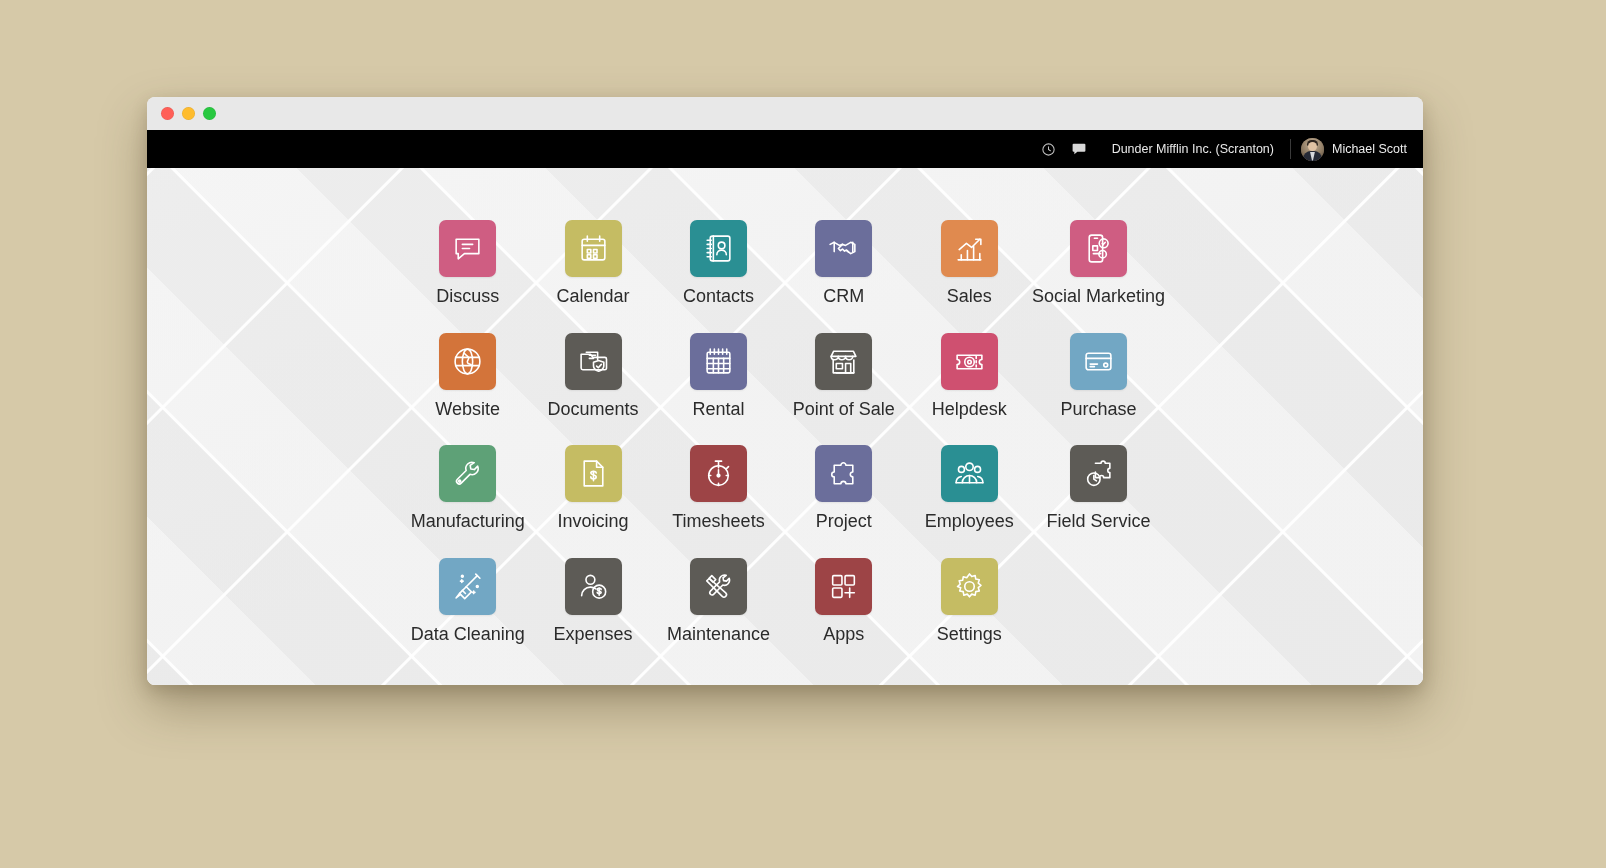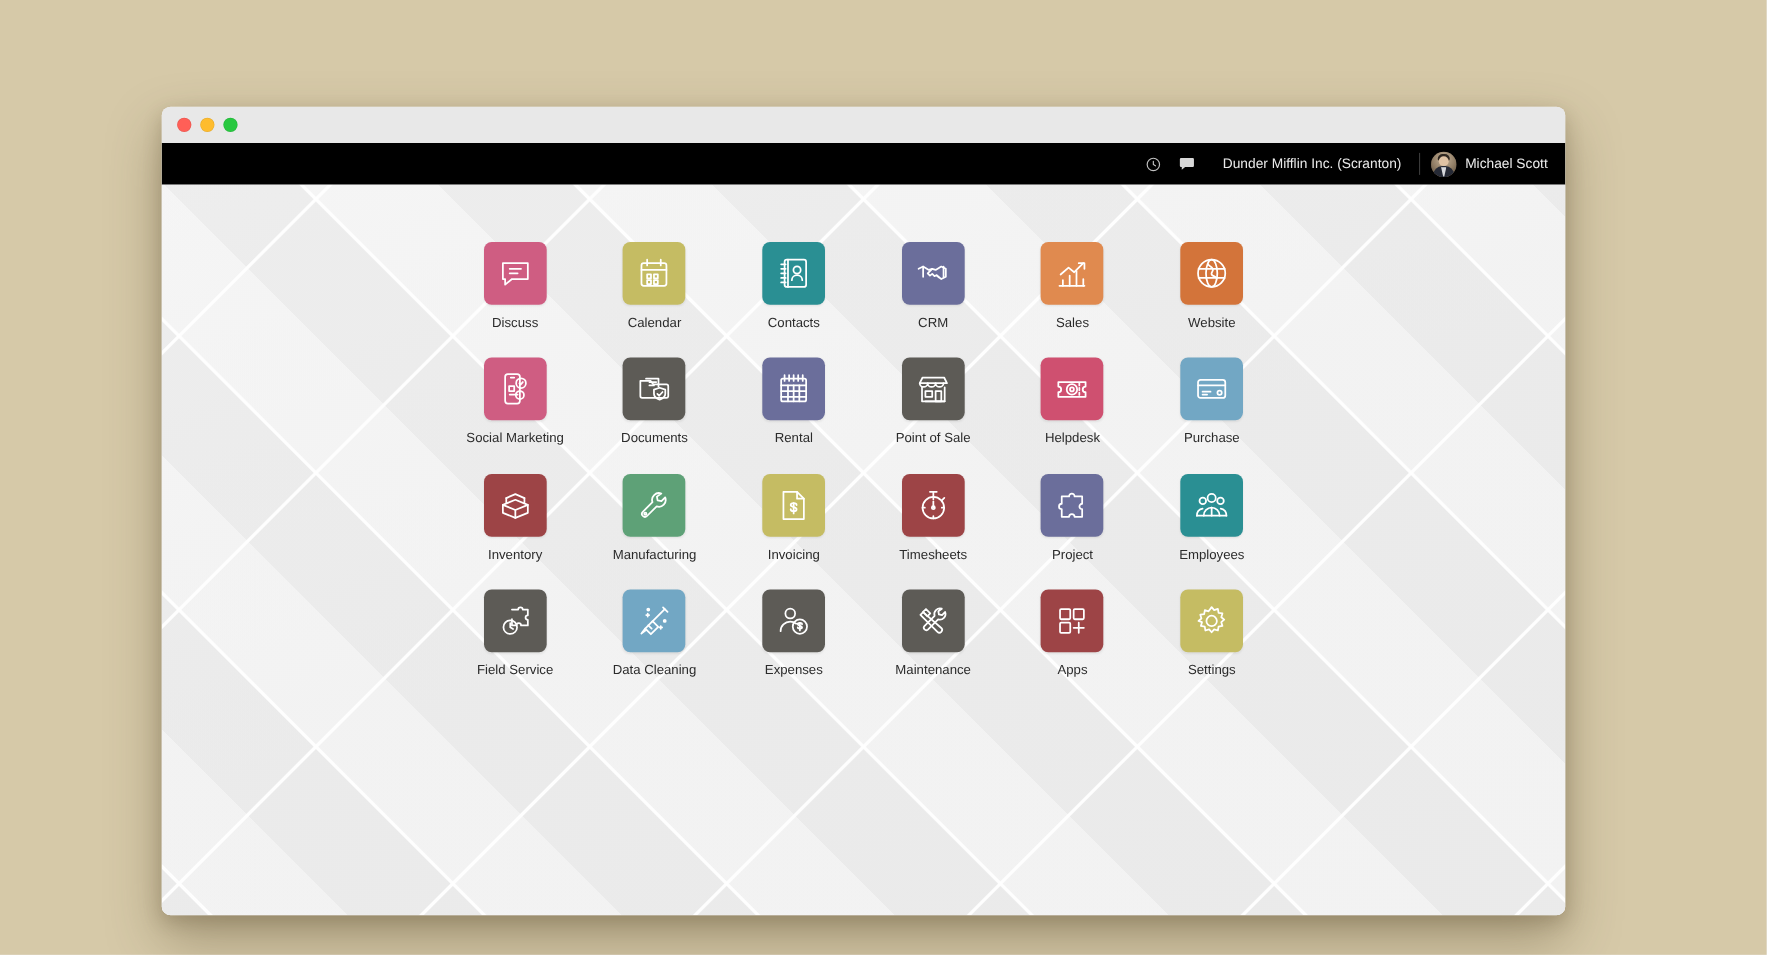--- a/index.html
+++ b/index.html
@@ -15,21 +15,21 @@
     font-family: "Liberation Sans", sans-serif;
     position: relative;
   }
 
   
   #app-window {
     position: absolute;
     left: 147px;
     top: 97px;
     width: 1276px;
-    height: 735px;
+    height: 588px;
     border-radius: 8px;
     overflow: hidden;
     box-shadow: 0 22px 48px rgba(80,66,38,0.38),
                 0 6px 16px rgba(80,66,38,0.22);
     background: #f2f2f2;
     display: flex;
     flex-direction: column;
   }
 
   
@@ -155,21 +155,21 @@
     height: 57px;
     border-radius: 7px;
     display: flex;
     align-items: center;
     justify-content: center;
     box-shadow: 0 1px 2px rgba(0,0,0,0.07);
   }
   .app-tile svg { display: block; }
   .app-label {
     margin-top: 9px;
-    font-size: 12px;
+    font-size: 18px;
     color: #2b2b2b;
     text-align: right;
     line-height: 1.2;
     white-space: nowrap;
   }
 </style>
 </head>
 <body>
 
 <div id="app-window">
@@ -263,45 +263,45 @@
             <svg width="33" height="33" viewBox="0 0 32 32" stroke="#ffffff" fill="none" stroke-width="1.55" stroke-linecap="round" stroke-linejoin="round">
               <path d="M5 27h22"></path>
               <path d="M8 27v-5M14 27v-9M20 27v-13M26 27v-6"></path>
      <path d="M6 17l7-6 5 4 8-8"></path>
               <path d="M22 7h5v5"></path>
             </svg>
           </div>
           <div class="app-label">Sales</div>
         </div>
         <div class="app-item">
-          <div class="app-tile" style="background: rgb(211, 116, 58);">
-            <svg width="33" height="33" viewBox="0 0 32 32" stroke="#ffffff" fill="none" stroke-width="1.55" stroke-linecap="round" stroke-linejoin="round">
-              <circle cx="16" cy="16" r="12"></circle>
-     <ellipse cx="16" cy="16" rx="5" ry="12"></ellipse>
-              <path d="M4.5 12h23M4.5 20h23"></path>
-     <path d="M13 8c1 2 3 2 4 4s-2 3-1 5 3 1 4 3"></path>
-            </svg>
-          </div>
-          <div class="app-label">Website</div>
-        </div>
-        <div class="app-item">
           <div class="app-tile" style="background: rgb(207, 93, 130);">
             <svg width="33" height="33" viewBox="0 0 32 32" stroke="#ffffff" fill="none" stroke-width="1.55" stroke-linecap="round" stroke-linejoin="round">
               <rect x="7" y="3" width="13" height="26" rx="2.4"></rect>
               <path d="M12 6h3"></path>
      <circle cx="21" cy="11" r="4.3"></circle>
               <path d="M19.6 11.2l1 1 2-2.2"></path>
      <path d="M10.5 13.5h4.5v4.5h-4.5z"></path>
               <path d="M11 21h7"></path>
               <circle cx="20" cy="21.5" r="3.6"></circle>
             </svg>
           </div>
           <div class="app-label">Social Marketing</div>
         </div>
         <div class="app-item">
+          <div class="app-tile" style="background: rgb(211, 116, 58);">
+            <svg width="33" height="33" viewBox="0 0 32 32" stroke="#ffffff" fill="none" stroke-width="1.55" stroke-linecap="round" stroke-linejoin="round">
+              <circle cx="16" cy="16" r="12"></circle>
+     <ellipse cx="16" cy="16" rx="5" ry="12"></ellipse>
+              <path d="M4.5 12h23M4.5 20h23"></path>
+     <path d="M13 8c1 2 3 2 4 4s-2 3-1 5 3 1 4 3"></path>
+            </svg>
+          </div>
+          <div class="app-label">Website</div>
+        </div>
+        <div class="app-item">
           <div class="app-tile" style="background: rgb(93, 91, 86);">
             <svg width="33" height="33" viewBox="0 0 32 32" stroke="#ffffff" fill="none" stroke-width="1.55" stroke-linecap="round" stroke-linejoin="round">
               <path d="M4 9h9l2.4 3H27a1.6 1.6 0 0 1 1.6 1.6v9A1.6 1.6 0 0 1 27 24H5.6A1.6 1.6 0 0 1 4 22.4z"></path>
      <path d="M9 7h11v7"></path>
               <path d="M12 10h6M12 13h4"></path>
      <path d="M21 15l5 1.7v3.6c0 2.4-2.2 4.1-5 5.2-2.8-1.1-5-2.8-5-5.2v-3.6z"></path>
      <path d="M19 20.5l1.6 1.6 3-3.3"></path>
             </svg>
           </div>
           <div class="app-label">Documents</div>
@@ -345,32 +345,20 @@
           <div class="app-tile" style="background: rgb(114, 167, 196);">
             <svg width="33" height="33" viewBox="0 0 32 32" stroke="#ffffff" fill="none" stroke-width="1.55" stroke-linecap="round" stroke-linejoin="round">
               <rect x="4" y="8" width="24" height="16" rx="2.2"></rect>
               <path d="M4 13h24"></path>
      <path d="M8 18.5h7"></path>
               <path d="M8 21h4"></path>
               <circle cx="23" cy="19.5" r="1.9"></circle>
             </svg>
           </div>
           <div class="app-label">Purchase</div>
-        </div>
-        <div class="app-item">
-          <div class="app-tile" style="background: rgb(157, 68, 70);">
-            <svg width="33" height="33" viewBox="0 0 32 32" stroke="#ffffff" fill="none" stroke-width="1.55" stroke-linecap="round" stroke-linejoin="round">
-              <path d="M16 11L5 15.5 16 20l11-4.5z"></path>
-     <path d="M5 15.5v7L16 27l11-4.5v-7"></path>
-              <path d="M16 20v7"></path>
-     <path d="M8 9.5L16 6l8 3.5"></path>
-              <path d="M8 9.5v4M24 9.5v4"></path>
-            </svg>
-          </div>
-          <div class="app-label">Inventory</div>
         </div>
         <div class="app-item">
           <div class="app-tile" style="background: rgb(94, 161, 119);">
             <svg width="33" height="33" viewBox="0 0 32 32" stroke="#ffffff" fill="none" stroke-width="1.55" stroke-linecap="round" stroke-linejoin="round">
               <path d="M22.5 5.5a6 6 0 0 0-7.8 7.6L6.2 21.6a2.6 2.6 0 0 0 3.7 3.7l8.5-8.5a6 6 0 0 0 7.5-7.9l-3.3 3.3-3.4-.6-.6-3.4z"></path>
      <circle cx="8.4" cy="23.4" r="1"></circle>
             </svg>
           </div>
           <div class="app-label">Manufacturing</div>
         </div>

